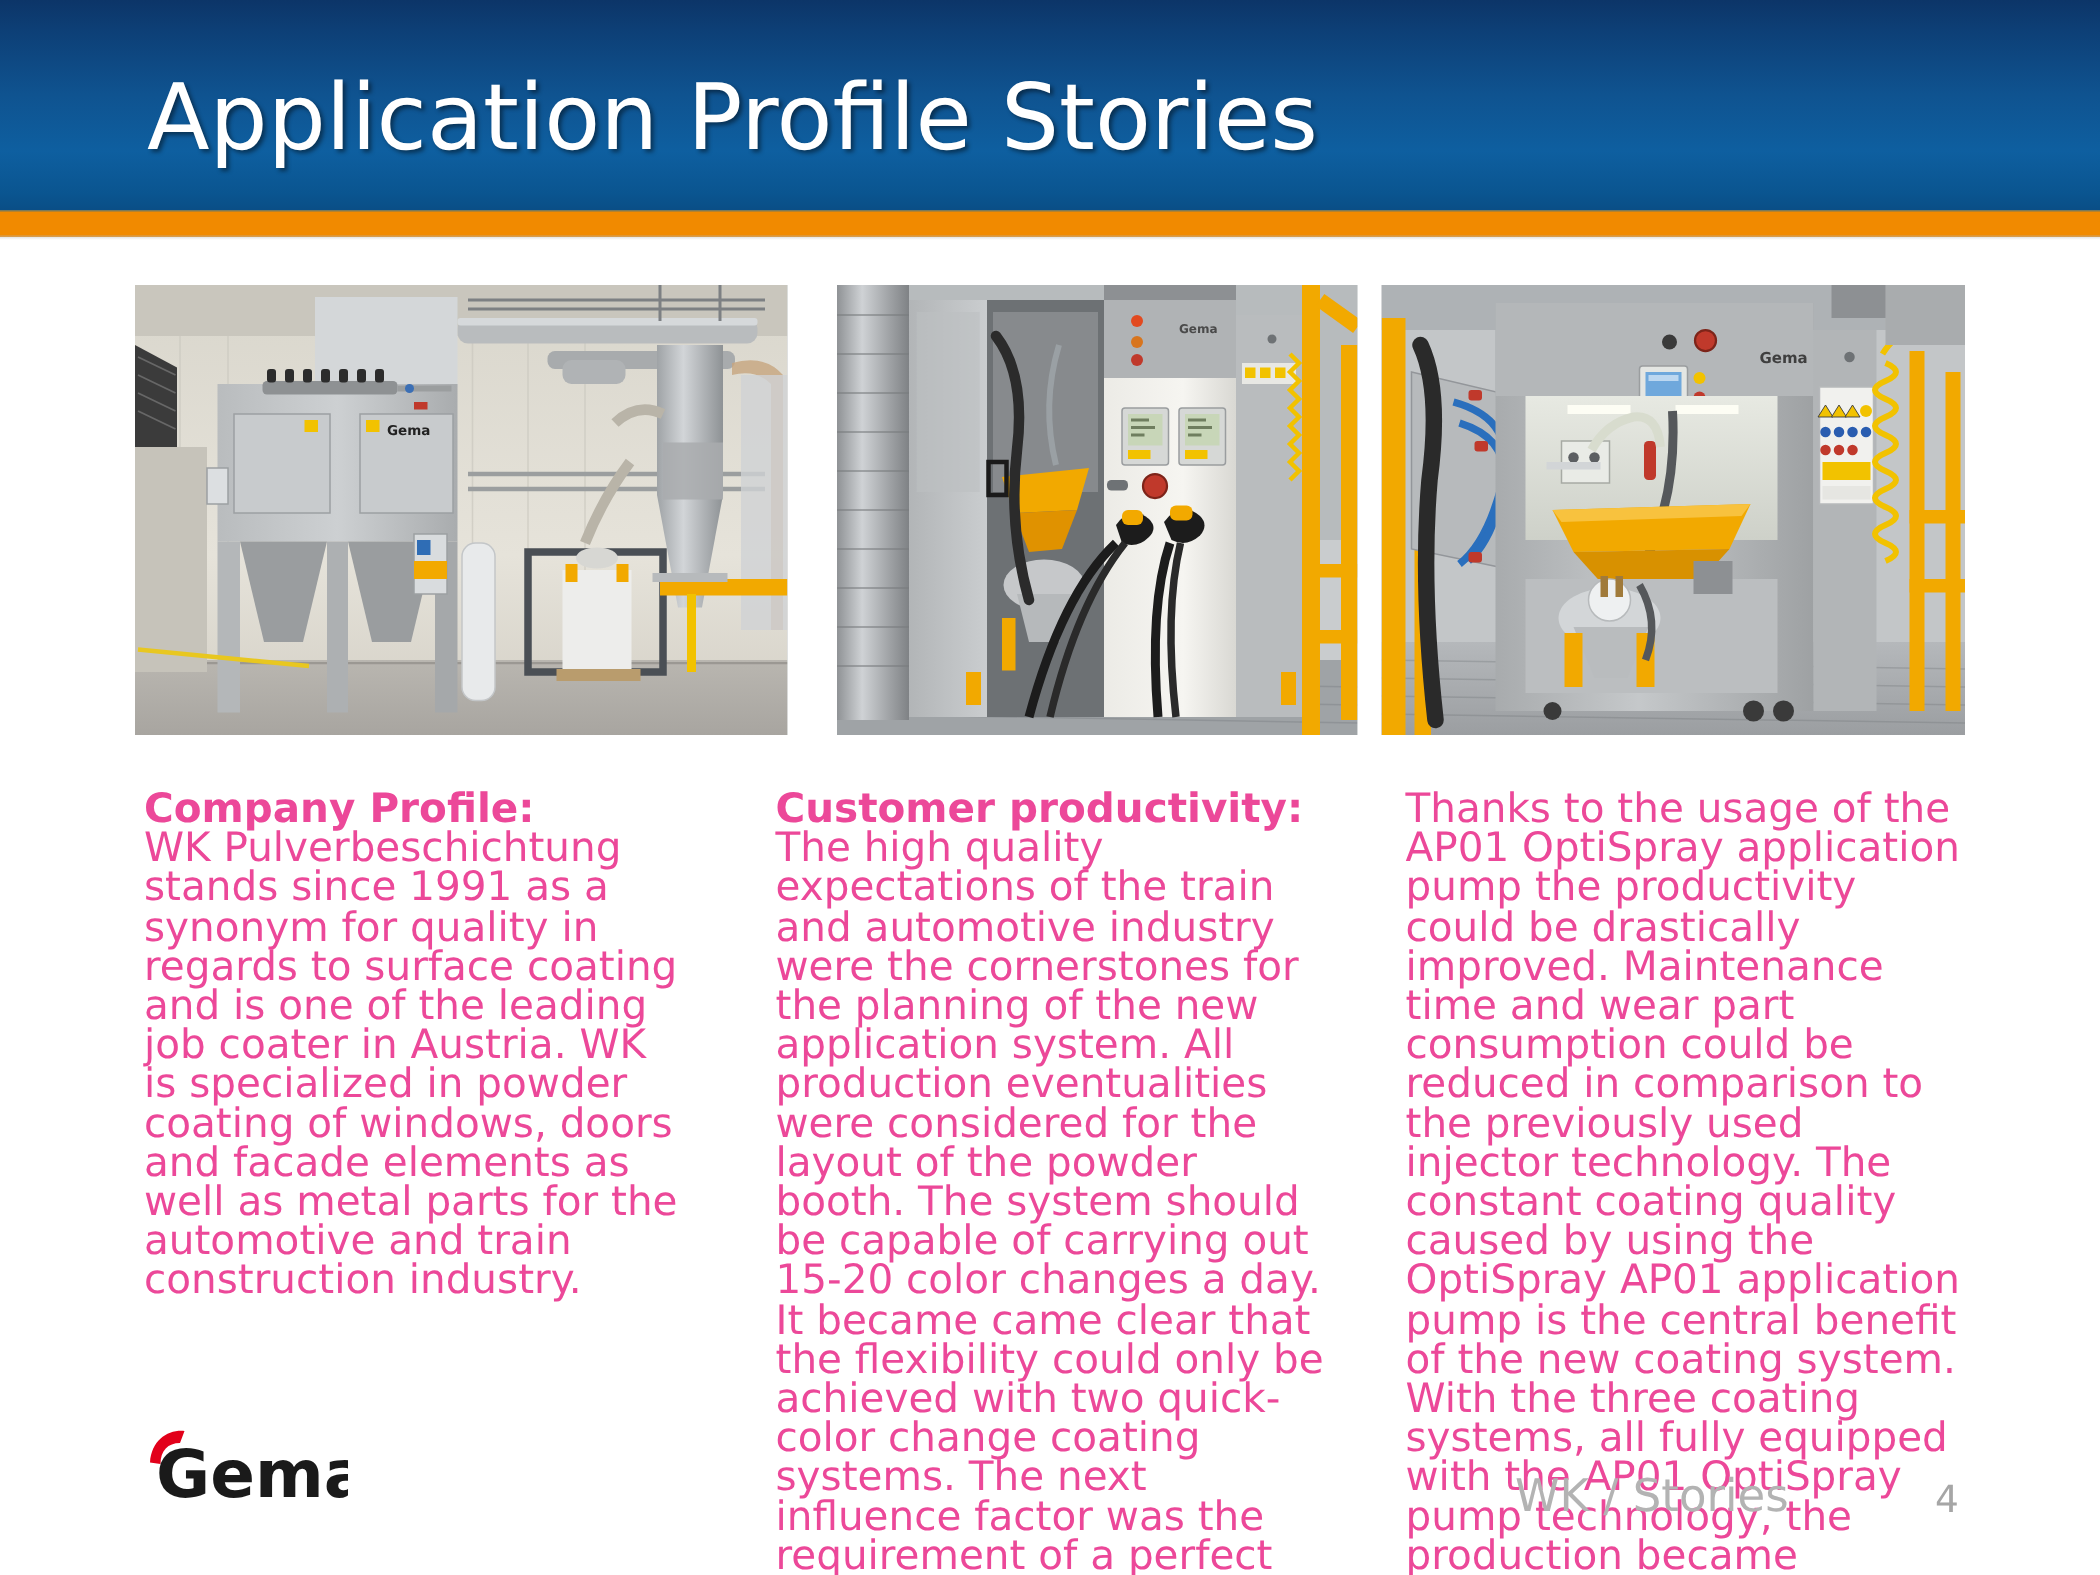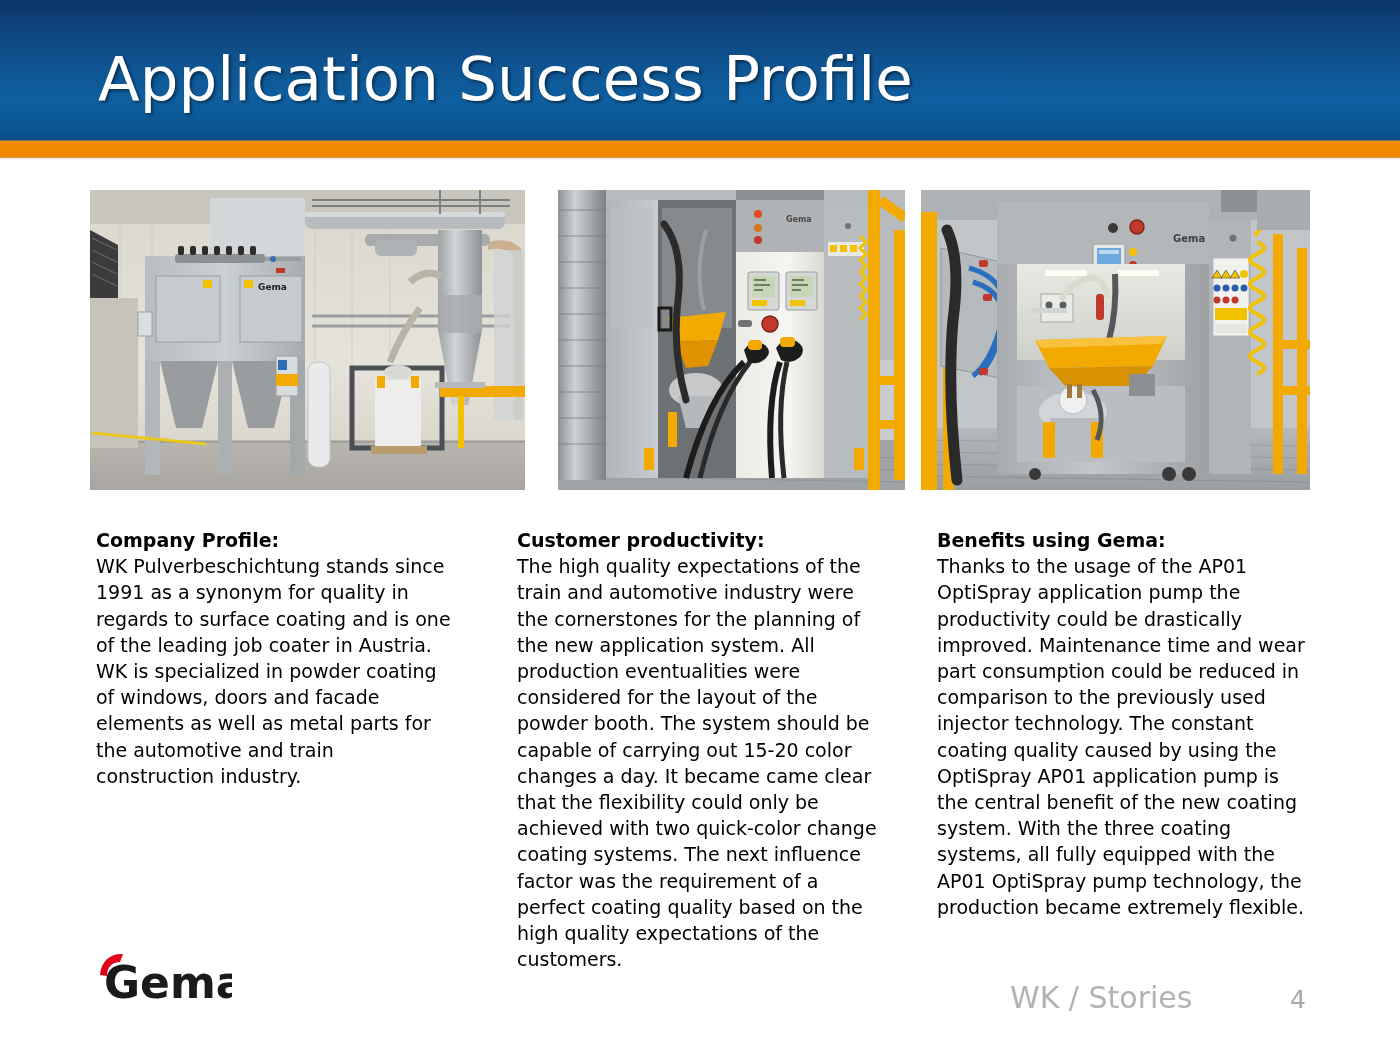--- a/index.html
+++ b/index.html
@@ -67,23 +67,23 @@
   }
   #photo-1 { left: 90px;  top: 190px; width: 435px; height: 300px; }
   #photo-2 { left: 558px; top: 190px; width: 347px; height: 300px; }
   #photo-3 { left: 921px; top: 190px; width: 389px; height: 300px; }
   .photo svg { display: block; width: 100%; height: 100%; }
 
   
   .col {
     position: absolute;
     font-family: "DejaVu Sans", sans-serif;
-    font-size: 19px;
+    font-size: 27px;
     line-height: 26.2px;
-    color: #000000;
+    color: #ec4899;
   }
   #col-1 { left: 96px;  top: 527px; width: 360px; }
   #col-2 { left: 517px; top: 527px; width: 370px; }
   #col-3 { left: 937px; top: 527px; width: 372px; }
   .col-heading {
     font-weight: bold;
     display: block;
   }
   .col-body { display: block; }
 
@@ -112,21 +112,21 @@
     top: 985px;
     font-family: "DejaVu Sans", sans-serif;
     font-size: 25px;
     color: #a6a6a6;
   }
 </style>
 </head>
 <body>
 
 <div class="banner">
-  <div class="banner-title">Application Success Profile</div>
+  <div class="banner-title">Application Profile Stories</div>
 </div>
 <div class="banner-underline"></div>
 <div class="banner-underline-shadow"></div>
 
 <div class="photos">
 
   <div class="photo" id="photo-1">
     <svg viewBox="0 0 435 300" preserveAspectRatio="none">
       <defs>
         <linearGradient id="p1wall" x1="0" y1="0" x2="0" y2="1">
@@ -522,21 +522,20 @@
   <span class="col-heading">Company Profile:</span>
   <span class="col-body">WK Pulverbeschichtung stands since 1991 as a synonym for quality in regards to surface coating and is one of the leading job coater in Austria. WK is specialized in powder coating of windows, doors and facade elements as well as metal parts for the automotive and train construction industry.</span>
 </div>
 
 <div class="col" id="col-2">
   <span class="col-heading">Customer productivity:</span>
   <span class="col-body">The high quality expectations of the train and automotive industry were the cornerstones for the planning of the new application system. All production eventualities were considered for the layout of the powder booth. The system should be capable of carrying out 15-20 color changes a day. It became came clear that the flexibility could only be achieved with two quick-color change coating systems. The next influence factor was the requirement of a perfect coating quality based on the high quality expectations of the customers.</span>
 </div>
 
 <div class="col" id="col-3">
-  <span class="col-heading">Benefits using Gema:</span>
   <span class="col-body">Thanks to the usage of the AP01 OptiSpray application pump the productivity could be drastically improved. Maintenance time and wear part consumption could be reduced in comparison to the previously used injector technology. The constant coating quality caused by using the OptiSpray AP01 application pump is the central benefit of the new coating system. With the three coating systems, all fully equipped with the AP01 OptiSpray pump technology, the production became extremely flexible.</span>
 </div>
 
 <div class="logo">
   <svg viewBox="0 0 140 58">
     <path d="M8 27 C9 12, 20 5, 31 6 L28 14 C20 14, 15 19, 15 28 Z" fill="#e2001a"></path>
     <text x="12" y="50" font-family="DejaVu Sans, sans-serif" font-size="44" font-weight="bold" fill="#1a1a1a">Gema</text>
   </svg>
 </div>
 

